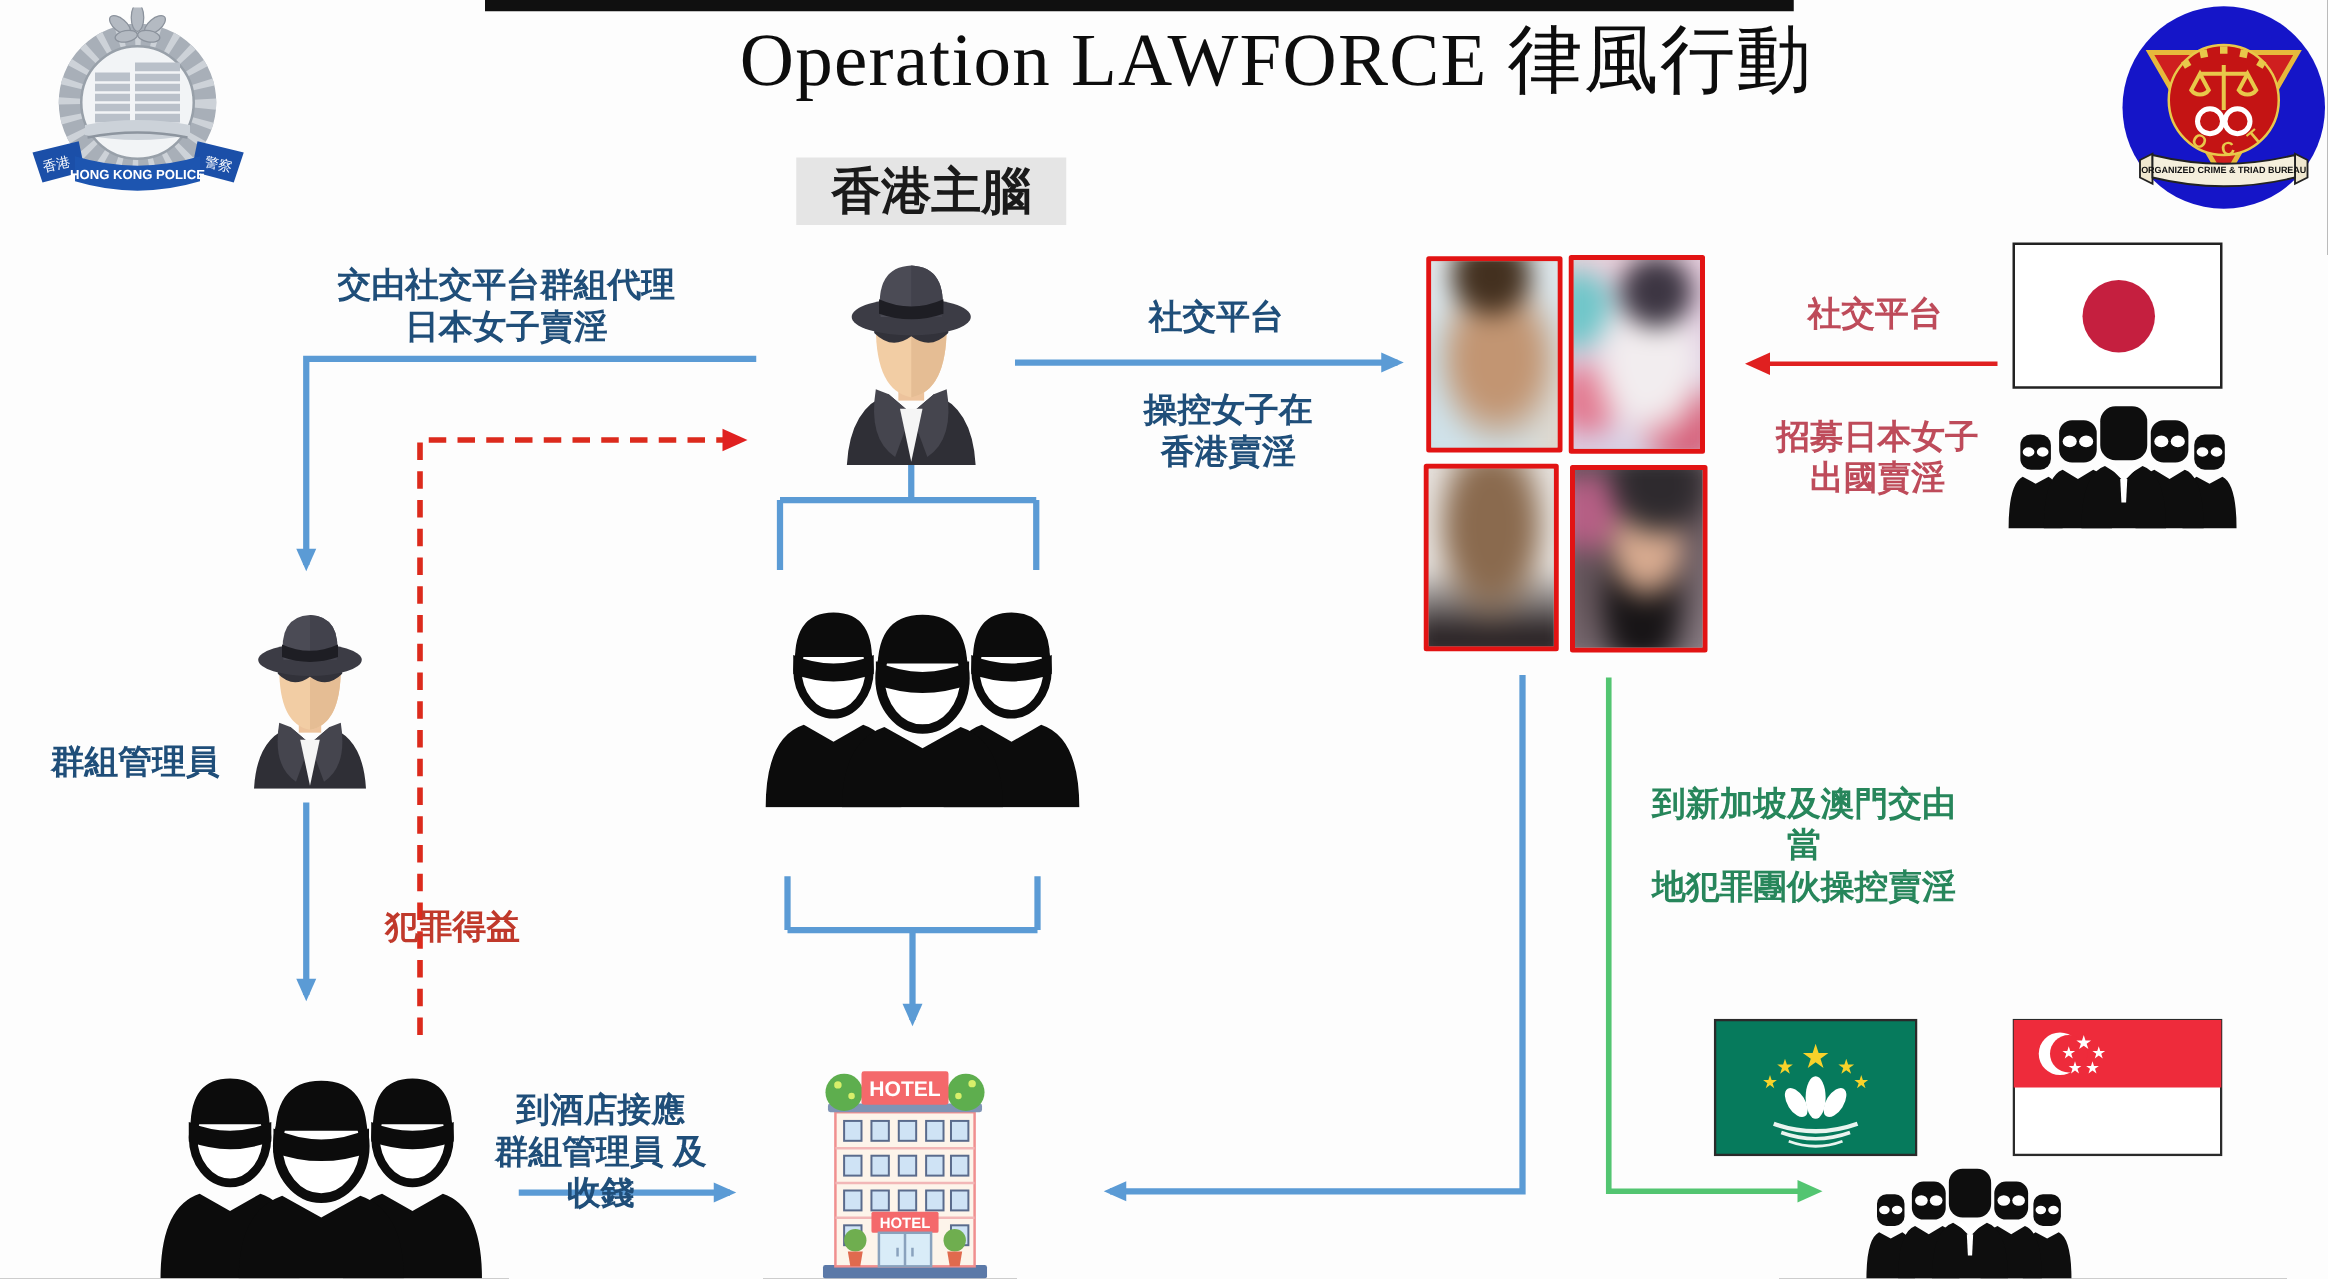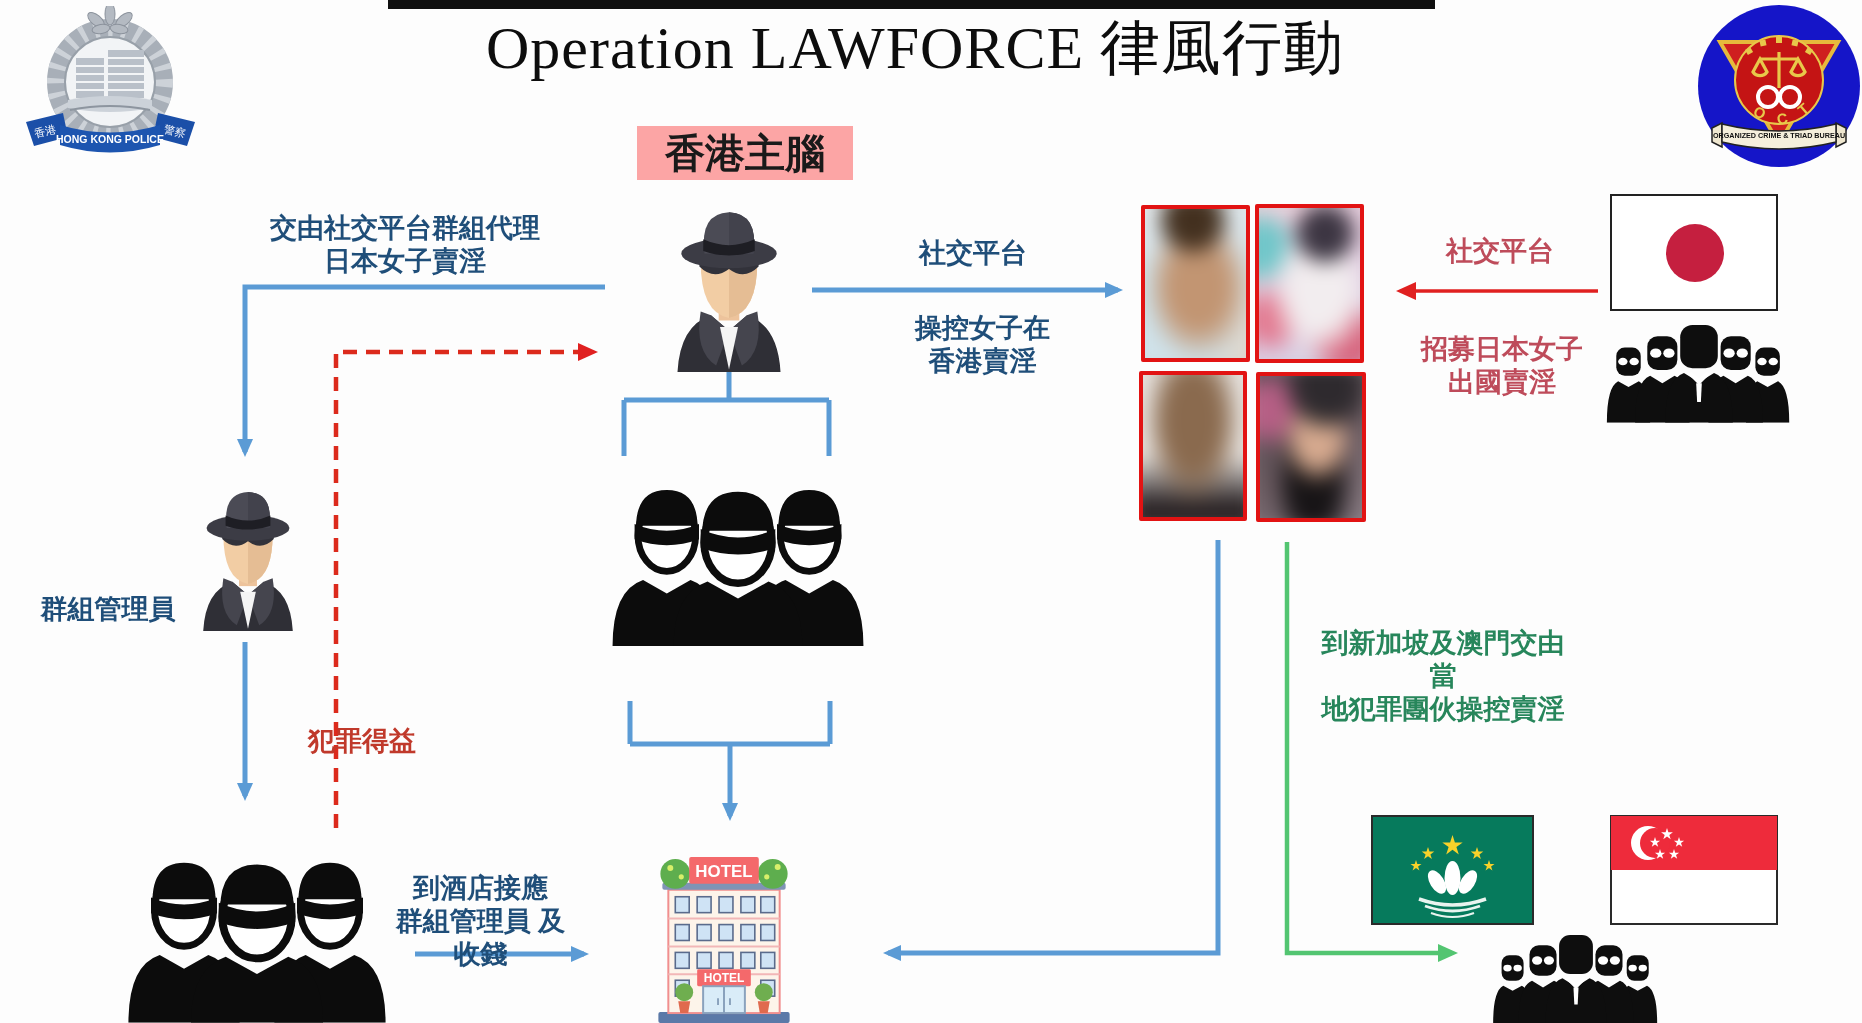--- a/index.html
+++ b/index.html
@@ -5,26 +5,26 @@
   html,body{margin:0;padding:0;background:#888;}
   #stage{
     position:relative;width:1862px;height:1023px;background:#fdfdfd;
     overflow:hidden;font-family:"Liberation Sans",sans-serif;
   }
   .abs{position:absolute;}
   
   #topbar{left:388px;top:0;width:1047px;height:9px;background:#101010;}
   
   #title{
-    left:380px;top:8px;width:1070px;height:74px;text-align:center;
+    left:380px;top:8px;width:1070px;height:74px;text-align:right;
     font-family:"Liberation Serif",serif;font-size:60px;color:#0d0d0d;
     letter-spacing:1px;white-space:nowrap;
   }
   #mm-label{
-    left:637px;top:126px;width:216px;height:54px;background:#fca5a5;
+    left:637px;top:126px;width:216px;height:54px;background:#e5e5e5;
     color:#1a1a1a;font-size:40px;font-weight:600;text-align:center;line-height:54px;
   }
   
   .lbl{font-size:27px;font-weight:600;text-align:center;line-height:33px;}
   .navy{color:#1F4E79;}
   .crimson{color:#BE4B5A;}
   .redtxt{color:#C0392B;}
   .greentxt{color:#27865B;font-family:Liberation Serif, serif;}
   #lbl-delegate{left:225px;top:212px;width:360px;}
   #lbl-social-left{left:893px;top:237px;width:160px;}

